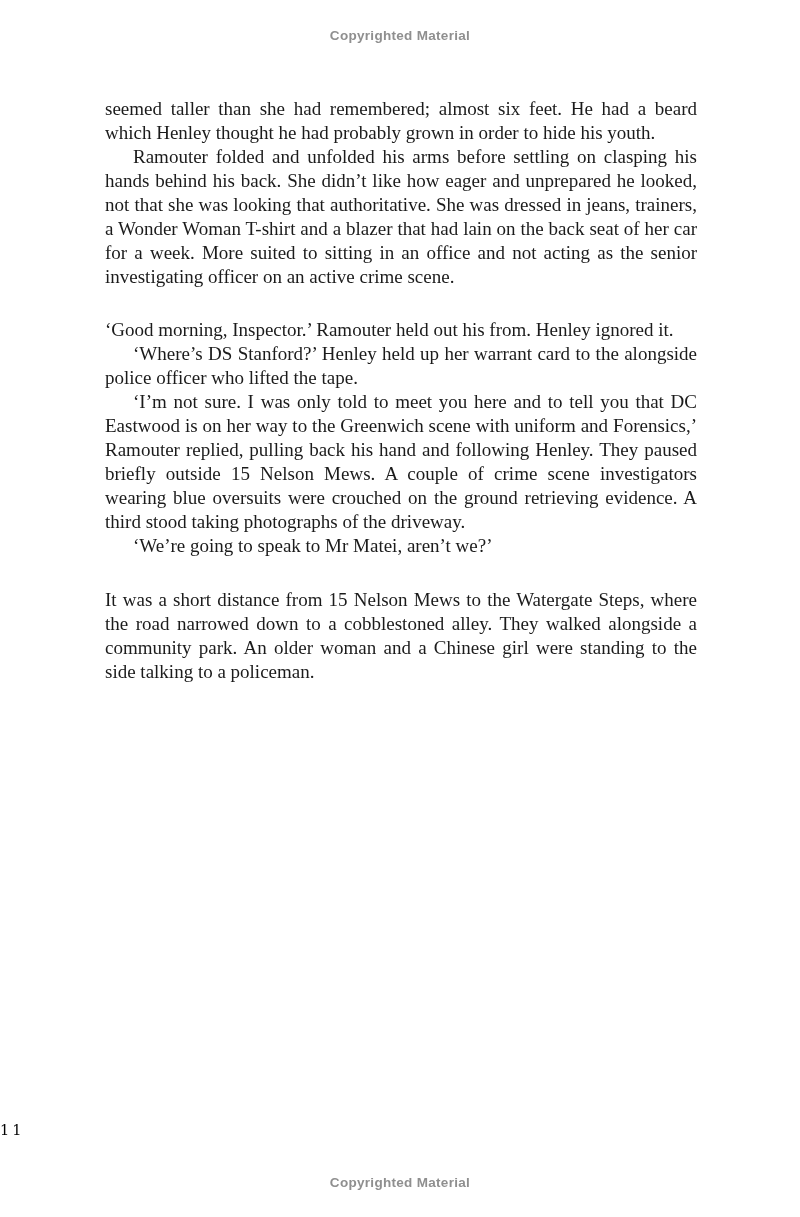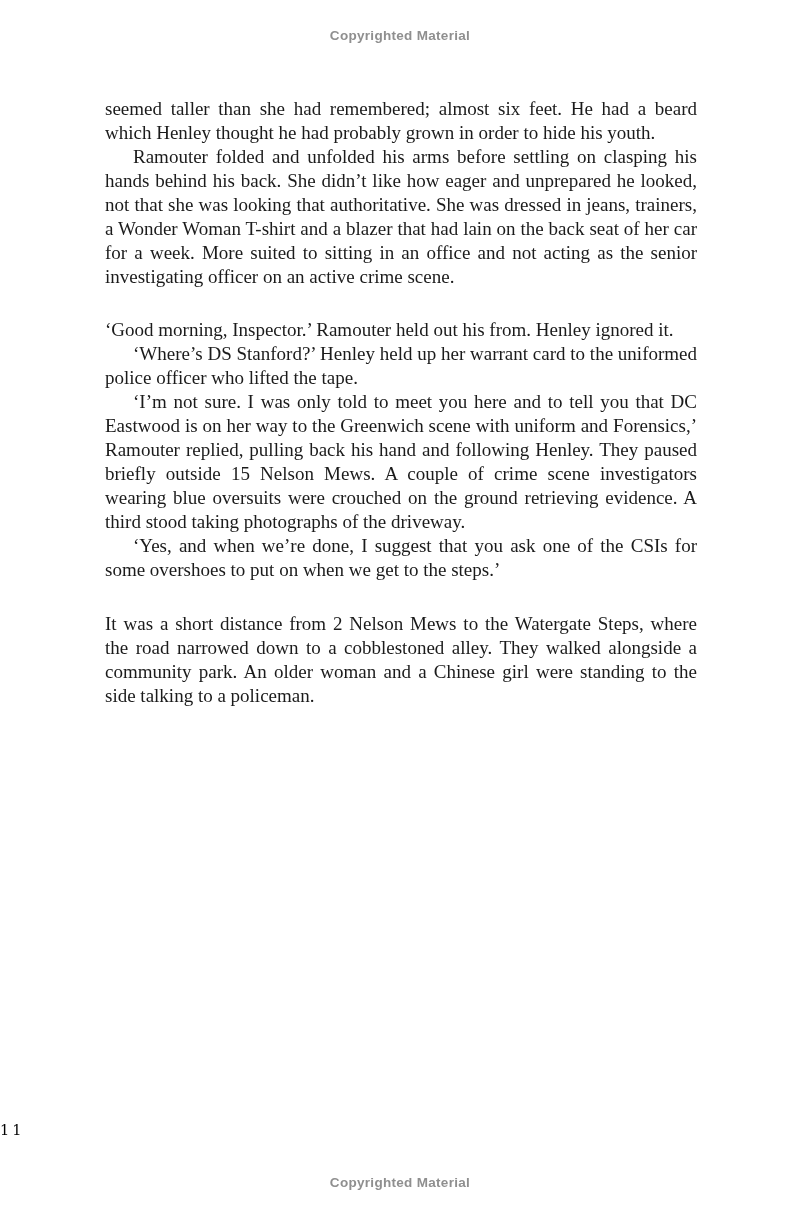--- a/index.html
+++ b/index.html
@@ -56,23 +56,23 @@
 <body>
 
 <div class="page">
 
   <div class="notice top">Copyrighted Material</div>
 
   <main class="body-text">
     <p>seemed taller than she had remembered; almost six feet. He had a beard which Henley thought he had probably grown in order to hide his youth.</p>
     <p class="indent">Ramouter folded and unfolded his arms before settling on clasping his hands behind his back. She didn’t like how eager and unprepared he looked, not that she was looking that authoritative. She was dressed in jeans, trainers, a Wonder Woman T-shirt and a blazer that had lain on the back seat of her car for a week. More suited to sitting in an office and not acting as the senior investigating officer on an active crime scene.</p>
     <p class="space-before">‘Good morning, Inspector.’ Ramouter held out his from. Henley ignored it.</p>
-    <p class="indent">‘Where’s DS Stanford?’ Henley held up her warrant card to the uniformed police officer who lifted the tape.</p>
+    <p class="indent">‘Where’s DS Stanford?’ Henley held up her warrant card to the alongside police officer who lifted the tape.</p>
     <p class="indent">‘I’m not sure. I was only told to meet you here and to tell you that DC Eastwood is on her way to the Greenwich scene with uniform and Forensics,’ Ramouter replied, pulling back his hand and following Henley. They paused briefly outside 15 Nelson Mews. A couple of crime scene investigators wearing blue oversuits were crouched on the ground retrieving evidence. A third stood taking photographs of the driveway.</p>
-    <p class="indent">‘Yes, and when we’re done, I suggest that you ask one of the CSIs for some overshoes to put on when we get to the steps.’</p>
-    <p class="space-before">It was a short distance from 2 Nelson Mews to the Watergate Steps, where the road narrowed down to a cobblestoned alley. They walked alongside a community park. An older woman and a Chinese girl were standing to the side talking to a policeman.</p>
+    <p class="indent">‘We’re going to speak to Mr Matei, aren’t we?’</p>
+    <p class="space-before">It was a short distance from 15 Nelson Mews to the Watergate Steps, where the road narrowed down to a cobblestoned alley. They walked alongside a community park. An older woman and a Chinese girl were standing to the side talking to a policeman.</p>
   </main>
 
   <div class="page-number">11</div>
 
   <div class="notice bottom">Copyrighted Material</div>
 
 </div>
 
 </body></html>

